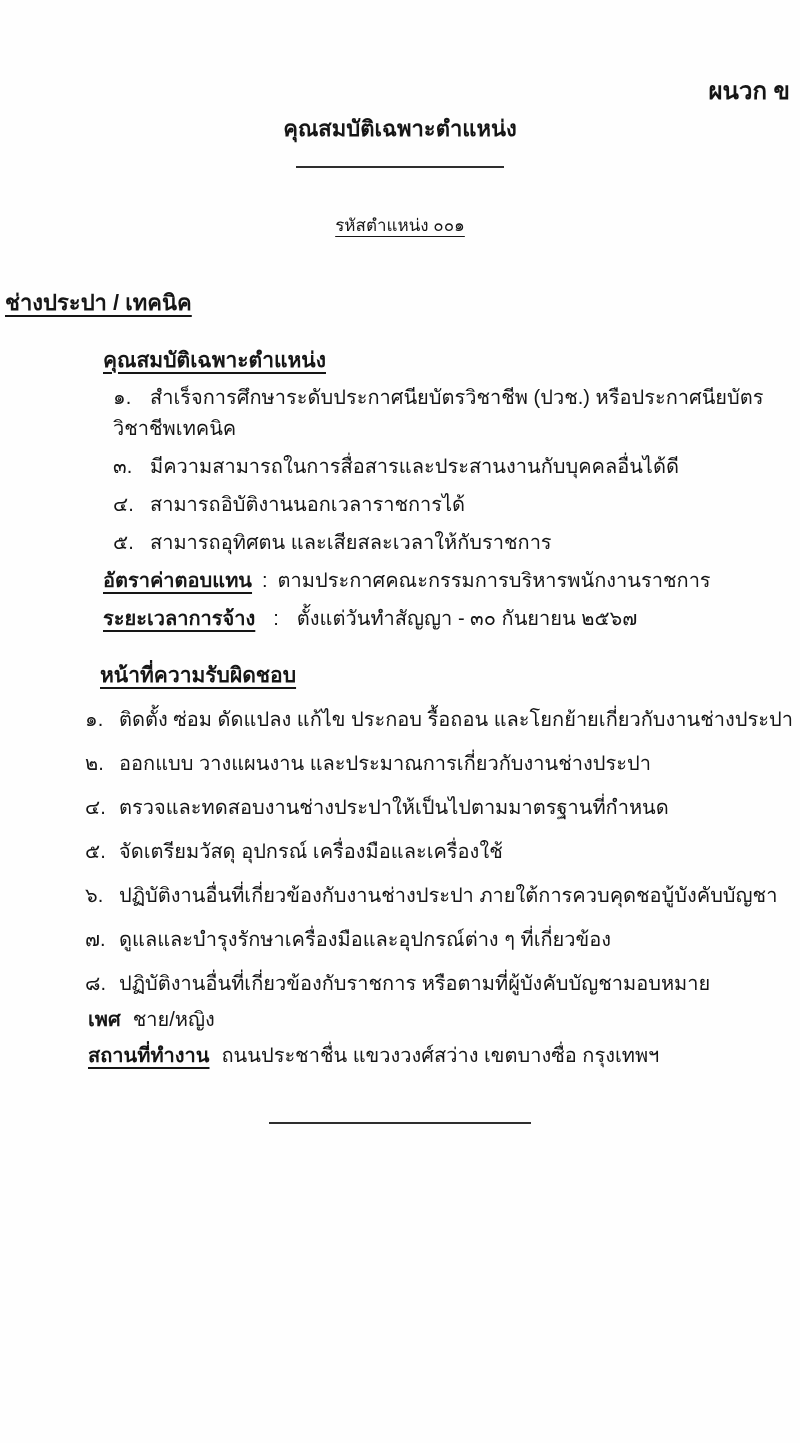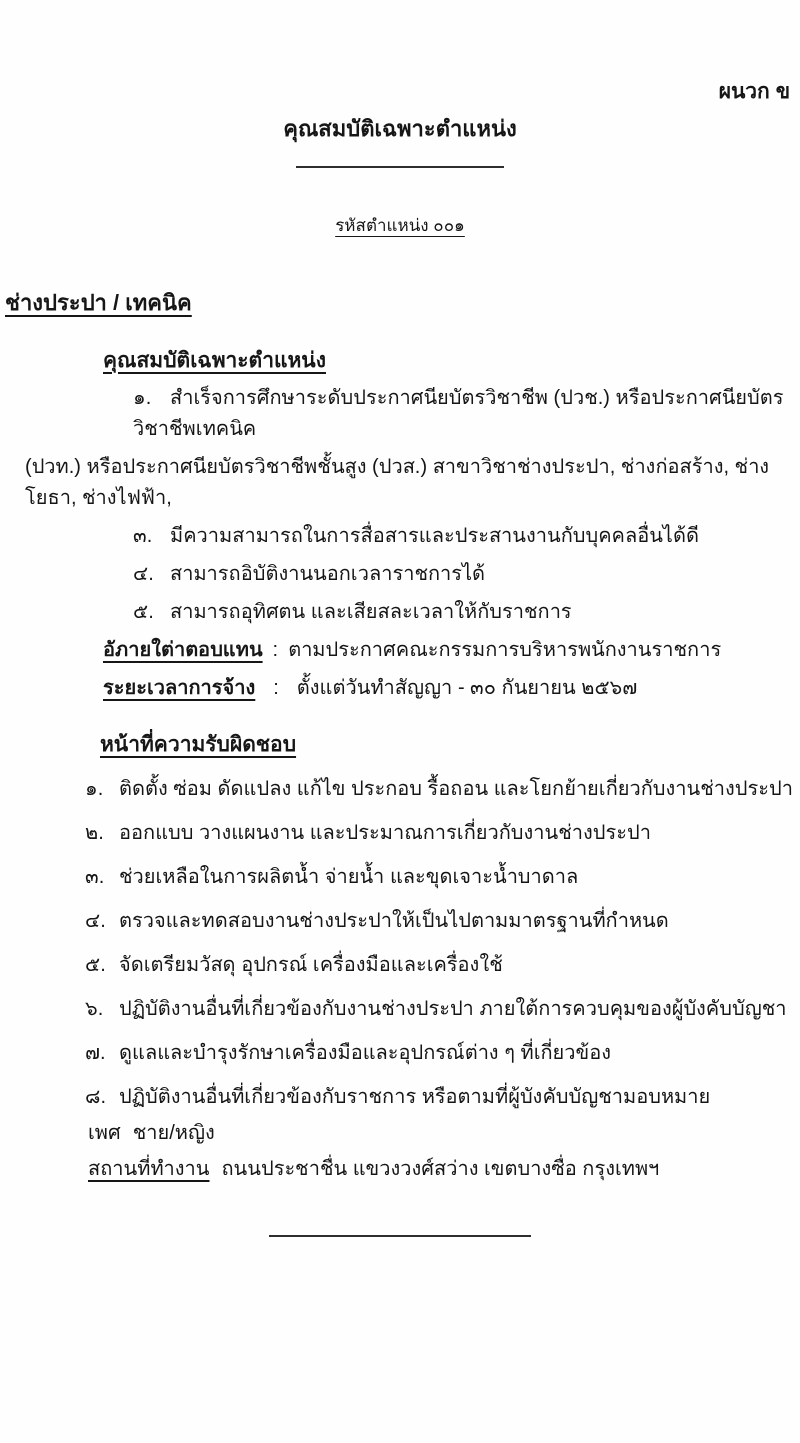--- a/index.html
+++ b/index.html
@@ -13,21 +13,21 @@
     color: #161616;
     font-family: "Liberation Sans", sans-serif;
     font-size: 20px;
     padding-top: 76px;
     overflow: hidden;
   }
   .appendix {
     text-align: right;
     padding-right: 10px;
     font-weight: bold;
-    font-size: 21px;
+    font-size: 24px;
     line-height: 30px;
   }
   .doc-title {
     margin-top: 6px;
     text-align: center;
     font-weight: bold;
     font-size: 22px;
     line-height: 34px;
   }
   .divider {
@@ -57,33 +57,33 @@
     text-underline-offset: 5px;
     margin-top: 40px;
   }
   .sec-heading {
     margin-top: 25px;
     padding-left: 103px;
     font-weight: bold;
     font-size: 21px;
     line-height: 31px;
   }
-  .line { line-height: 31px; margin-top: 7px; margin-left: 20px; }
+  .line { line-height: 31px; margin-top: 7px; }
   .q-first { padding-left: 113px; }
   .q-cont { padding-left: 5px; }
   .q-item { padding-left: 113px; }
   .q-item .num, .q-first .num { display: inline-block; min-width: 37px; }
   .kv-row { padding-left: 103px; line-height: 31px; margin-top: 7px; }
   .kv-row .label-u { font-weight: bold; }
   .kv-row .sep { padding: 0 10px; }
   .kv-row.wide-sep .sep { padding: 0 18px; }
   .r-item { padding-left: 85px; line-height: 30px; margin-top: 14px; }
   .r-item .num { display: inline-block; min-width: 34px; }
   .meta-row { padding-left: 88px; line-height: 30px; margin-top: 6px; }
-  .meta-row .label-b { font-weight: normal; }
+  .meta-row .label-b { font-weight: bold; }
   .meta-row .gap { display: inline-block; width: 12px; }
 </style>
 </head>
 <body>
 
 <div class="page">
 
   <div class="appendix">ผนวก ข</div>
 
   <div class="doc-title">คุณสมบัติเฉพาะตำแหน่ง</div>
@@ -98,61 +98,57 @@
     <span class="u">ช่างประปา / เทคนิค</span>
   </div>
 
   <div class="sec-heading">
     <span class="u">คุณสมบัติเฉพาะตำแหน่ง</span>
   </div>
 
   <div class="line q-first">
     <span class="num">๑.</span><span>สำเร็จการศึกษาระดับประกาศนียบัตรวิชาชีพ (ปวช.)  หรือประกาศนียบัตรวิชาชีพเทคนิค</span>
   </div>
-  <div class="line q-cont">(ปวท.) หรือประกาศนียบัตรวิชาชีพชั้นสูง (ปวส.) สาขาวิชาช่างประปา, ช่างก่อสร้าง, ช่างโยธา, ช่างไฟฟ้า,</div>
 
   <div class="line q-item">
     <span class="num">๓.</span><span>มีความสามารถในการสื่อสารและประสานงานกับบุคคลอื่นได้ดี</span>
   </div>
   <div class="line q-item">
     <span class="num">๔.</span><span>สามารถอิบัติงานนอกเวลาราชการได้</span>
   </div>
   <div class="line q-item">
     <span class="num">๕.</span><span>สามารถอุทิศตน  และเสียสละเวลาให้กับราชการ</span>
   </div>
 
   <div class="kv-row">
-    <span class="label-u">อัภายใต่าตอบแทน</span><span class="sep">:</span><span>ตามประกาศคณะกรรมการบริหารพนักงานราชการ</span>
+    <span class="label-u">อัตราค่าตอบแทน</span><span class="sep">:</span><span>ตามประกาศคณะกรรมการบริหารพนักงานราชการ</span>
   </div>
 
   <div class="kv-row wide-sep">
     <span class="label-u">ระยะเวลาการจ้าง</span><span class="sep">:</span><span>ตั้งแต่วันทำสัญญา - ๓๐  กันยายน ๒๕๖๗</span>
   </div>
 
   <div class="sec-heading" style="padding-left:100px;">
     <span class="u">หน้าที่ความรับผิดชอบ</span>
   </div>
 
   <div class="r-item">
     <span class="num">๑.</span><span>ติดตั้ง ซ่อม ดัดแปลง แก้ไข ประกอบ รื้อถอน และโยกย้ายเกี่ยวกับงานช่างประปา</span>
   </div>
   <div class="r-item">
     <span class="num">๒.</span><span>ออกแบบ วางแผนงาน และประมาณการเกี่ยวกับงานช่างประปา</span>
   </div>
   <div class="r-item">
-    <span class="num">๓.</span><span>ช่วยเหลือในการผลิตน้ำ จ่ายน้ำ และขุดเจาะน้ำบาดาล</span>
-  </div>
-  <div class="r-item">
     <span class="num">๔.</span><span>ตรวจและทดสอบงานช่างประปาให้เป็นไปตามมาตรฐานที่กำหนด</span>
   </div>
   <div class="r-item">
     <span class="num">๕.</span><span>จัดเตรียมวัสดุ อุปกรณ์ เครื่องมือและเครื่องใช้</span>
   </div>
   <div class="r-item">
-    <span class="num">๖.</span><span>ปฏิบัติงานอื่นที่เกี่ยวข้องกับงานช่างประปา ภายใต้การควบคุมของผู้บังคับบัญชา</span>
+    <span class="num">๖.</span><span>ปฏิบัติงานอื่นที่เกี่ยวข้องกับงานช่างประปา ภายใต้การควบคุดชอบู้บังคับบัญชา</span>
   </div>
   <div class="r-item">
     <span class="num">๗.</span><span>ดูแลและบำรุงรักษาเครื่องมือและอุปกรณ์ต่าง ๆ ที่เกี่ยวข้อง</span>
   </div>
   <div class="r-item">
     <span class="num">๘.</span><span>ปฏิบัติงานอื่นที่เกี่ยวข้องกับราชการ หรือตามที่ผู้บังคับบัญชามอบหมาย</span>
   </div>
 
   <div class="meta-row">
     <span class="label-b">เพศ</span><span class="gap"></span><span>ชาย/หญิง</span>

